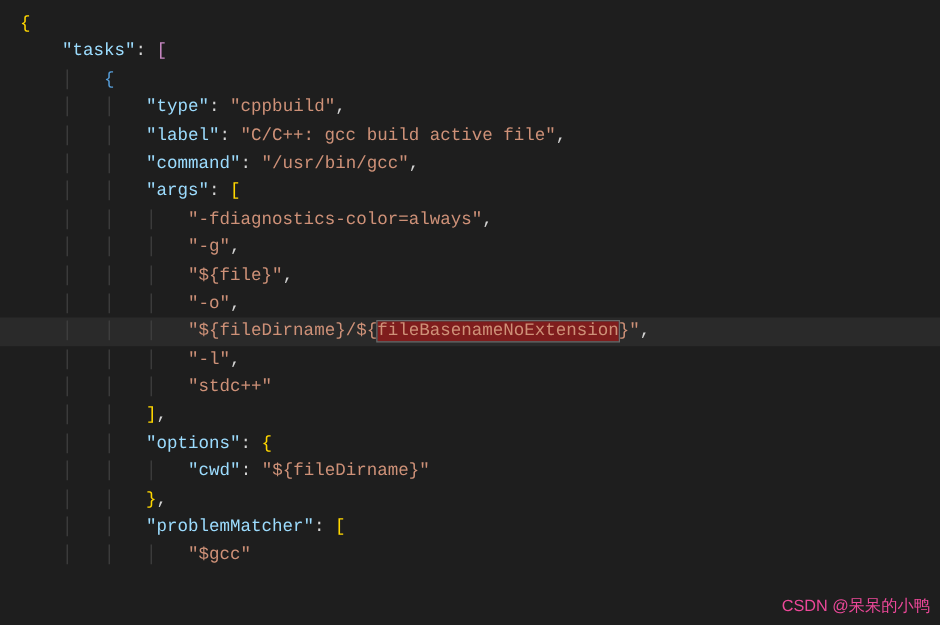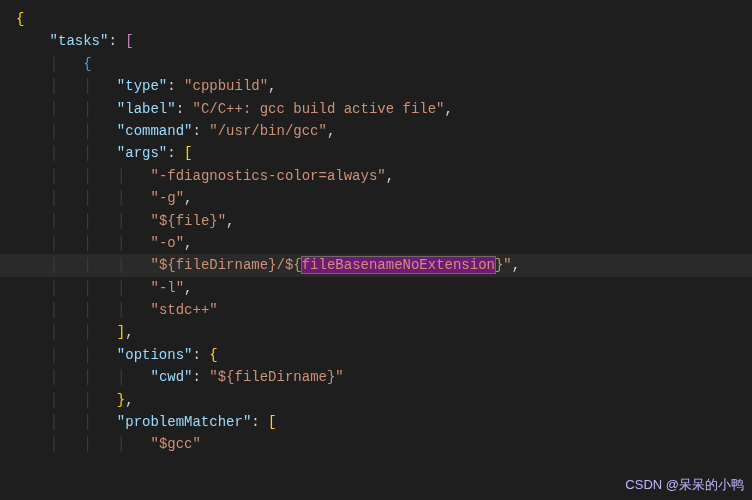--- a/index.html
+++ b/index.html
@@ -29,28 +29,28 @@
     .brace { color: #ffd700; }
     .bracket-purple { color: #c586c0; }
     .bracket-blue { color: #569cd6; }
     .key { color: #9cdcfe; }
     .string { color: #ce9178; }
     .guide {
       color: #404040;
       position: relative;
     }
     .selection {
-      background: #701a75;
+      background: #7f1d1d;
       outline: 1px solid #6b6b6b;
     }
     .watermark {
       position: absolute;
       bottom: 4px;
       right: 8px;
-      color: #c4b5fd;
+      color: #ec4899;
       font-size: 13px;
       font-family: sans-serif;
     }
   </style>
 </head>
 <body>
 
 <div class="code-container">
 <div class="line"><span class="brace">{</span></div>
 <div class="line">    <span class="key">"tasks"</span><span class="punct">: </span><span class="bracket-purple">[</span></div>

